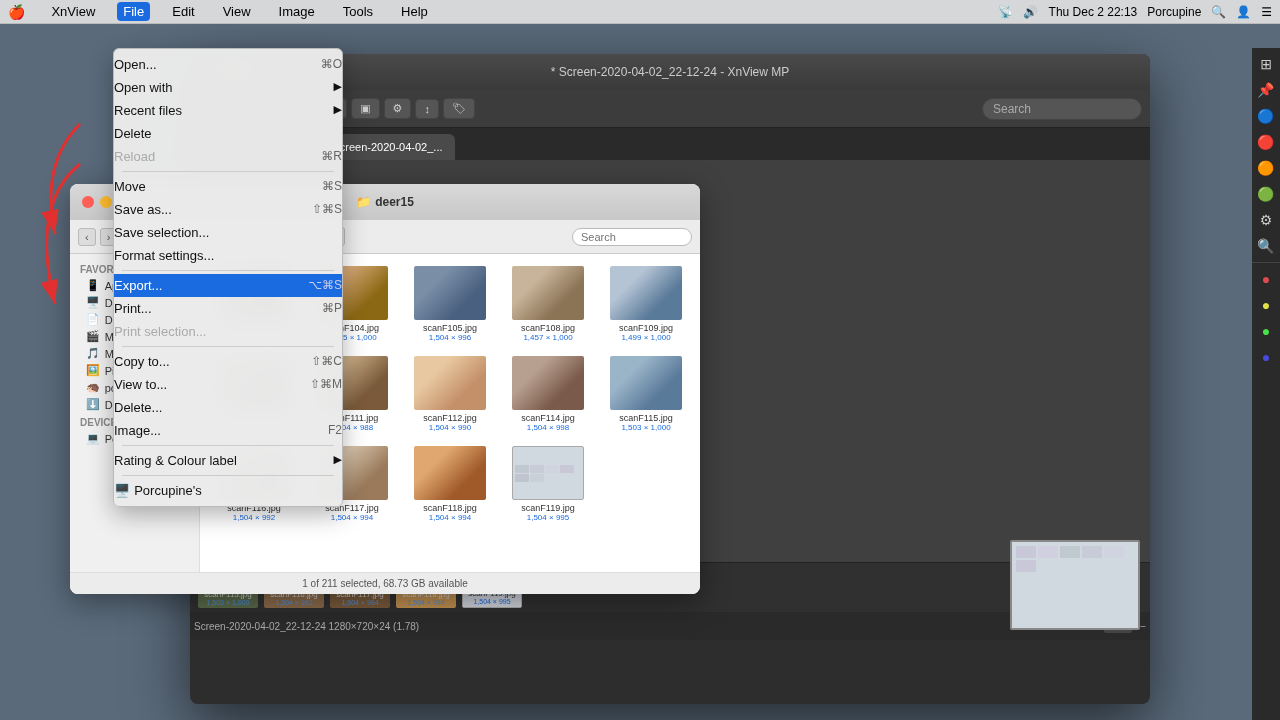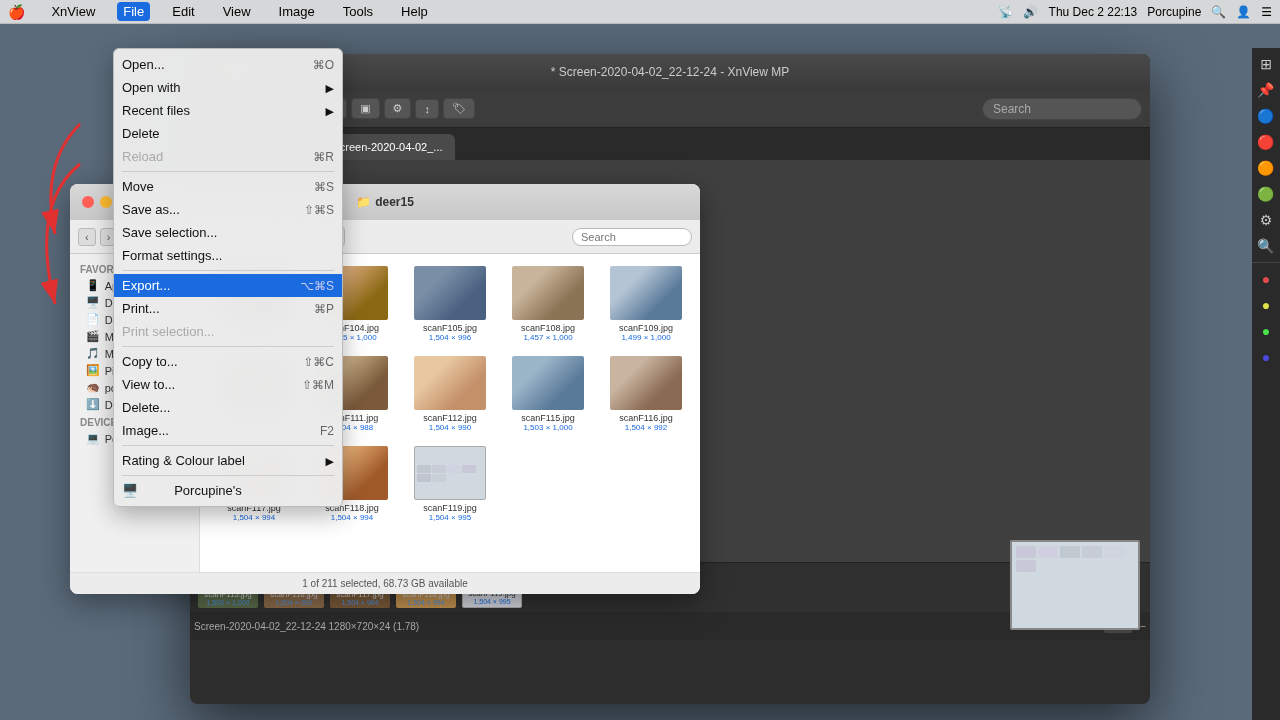--- a/index.html
+++ b/index.html
@@ -159,27 +159,26 @@
       background: rgba(235,235,235,0.98);
       border: 1px solid #bbb;
       border-radius: 6px;
       box-shadow: 0 8px 24px rgba(0,0,0,0.3);
       z-index: 2000;
       padding: 4px 0;
       backdrop-filter: blur(10px);
     }
     .menu-item {
       display: flex;
-      align-items: flex-end;
-      padding: 4px 8px;
+      align-items: flex-start;
+      padding: 4px 0;
       font-size: 13px;
       color: #111;
       cursor: pointer;
       position: relative;
-      gap: 32px;
     }
     .menu-item.highlighted {
       background: #1a6be0;
       color: white;
     }
     .menu-item.disabled { color: #aaa; cursor: default; }
     .menu-shortcut {
       margin-left: auto;
       font-size: 12px;
       color: #666;
@@ -468,20 +467,25 @@
     </div>
           <div class="finder-file">
       <div class="finder-thumb thumb-color-7"></div>
       <div class="finder-filename">scanF111.jpg</div>
       <div class="finder-filedims">1,504 × 988</div>
     </div>
           <div class="finder-file">
       <div class="finder-thumb thumb-color-8"></div>
       <div class="finder-filename">scanF112.jpg</div>
       <div class="finder-filedims">1,504 × 990</div>
+    </div>
+          <div class="finder-file">
+      <div class="finder-thumb thumb-color-10"></div>
+      <div class="finder-filename">scanF114.jpg</div>
+      <div class="finder-filedims">1,504 × 998</div>
     </div>
           <div class="finder-file">
       <div class="finder-thumb thumb-color-11"></div>
       <div class="finder-filename">scanF115.jpg</div>
       <div class="finder-filedims">1,503 × 1,000</div>
     </div>
           <div class="finder-file">
       <div class="finder-thumb thumb-color-12"></div>
       <div class="finder-filename">scanF116.jpg</div>
       <div class="finder-filedims">1,504 × 992</div>

